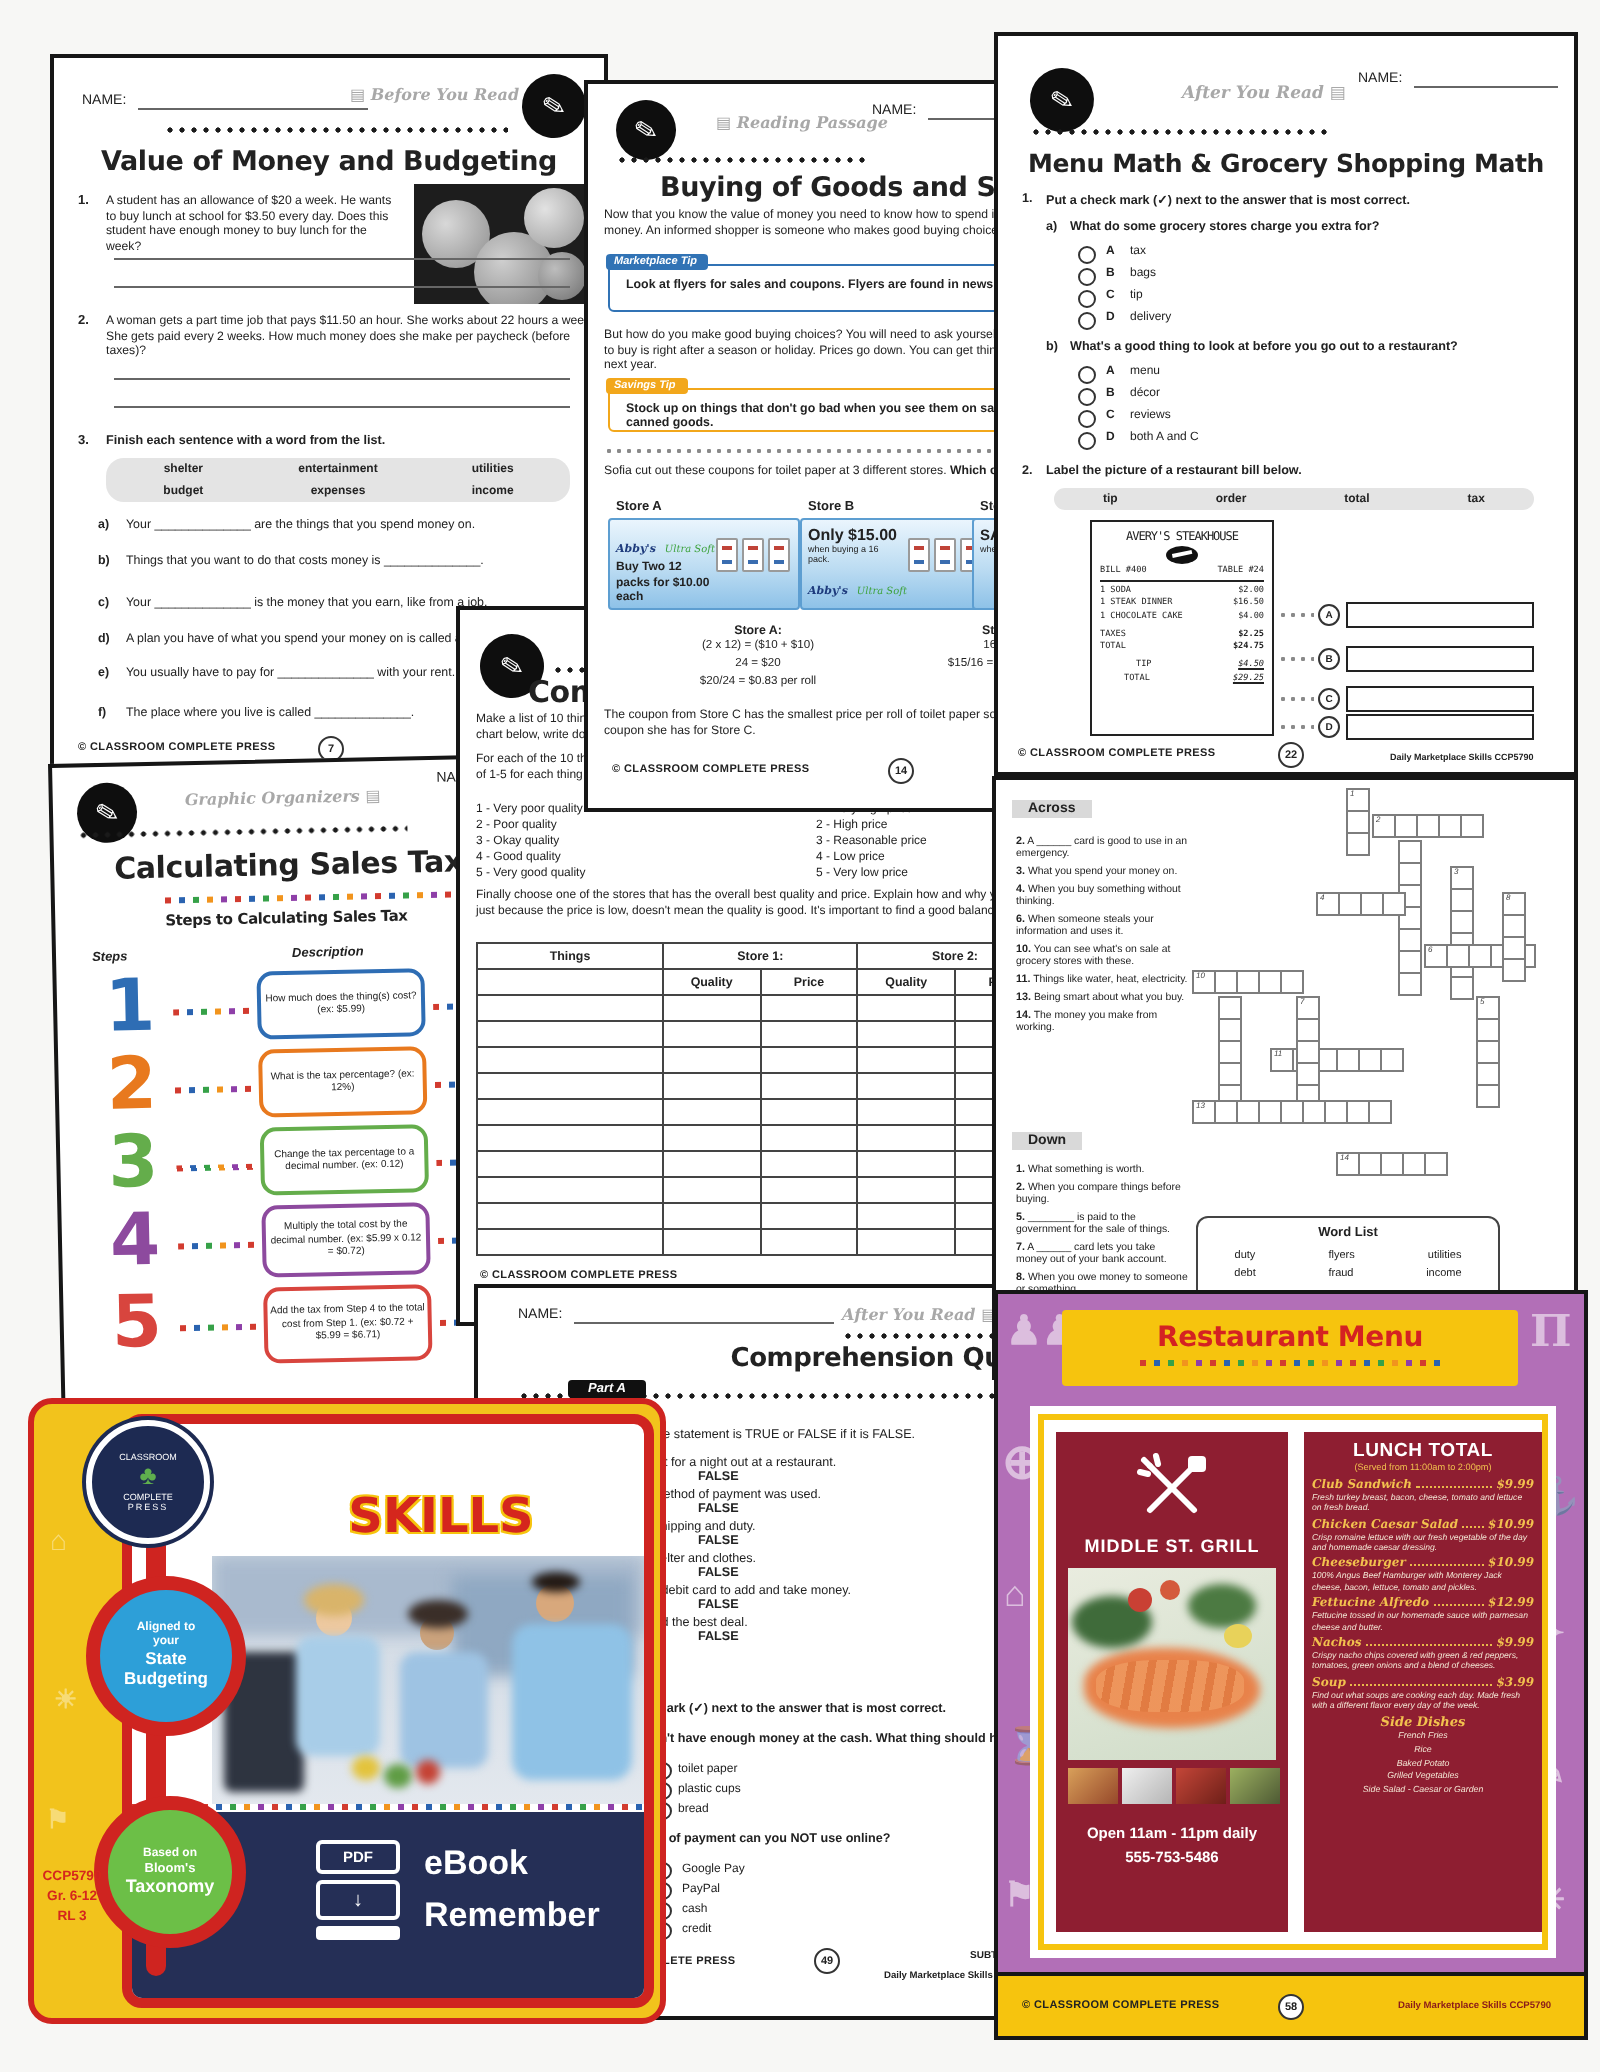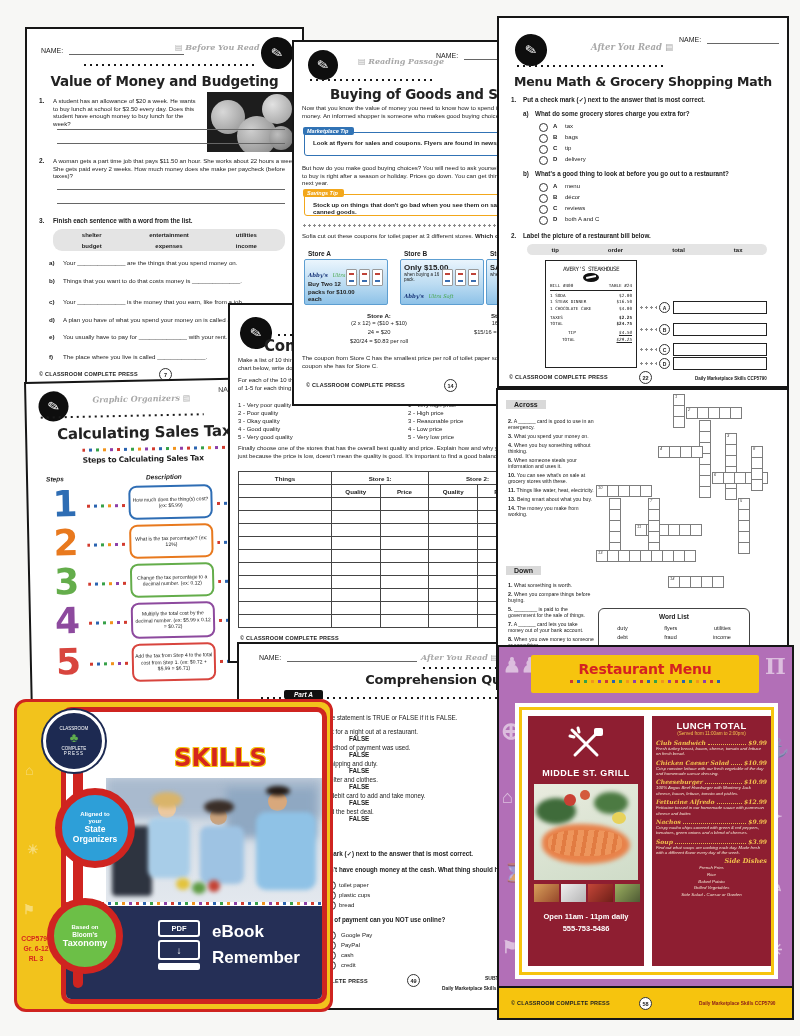--- a/index.html
+++ b/index.html
@@ -14,21 +14,21 @@
   .gdots{background-image:radial-gradient(circle,#8a8a8a 1px,transparent 1.2px);background-size:5px 3px;background-repeat:repeat-x;height:3px}
   .rbw{height:3px;background:repeating-linear-gradient(90deg,#d23b2f 0 3px,transparent 3px 7px,#2a63b0 7px 10px,transparent 10px 14px,#36a148 14px 17px,transparent 17px 21px,#f1941d 21px 24px,transparent 24px 28px,#8e3fa8 28px 31px,transparent 31px 35px)}
   .ln{border-bottom:1px solid #666}
   .copy{font-size:5.5px;font-weight:bold;letter-spacing:.2px;white-space:nowrap}
   .pgc{border:1px solid #333;border-radius:50%;width:11px;height:11px;display:flex;align-items:center;justify-content:center;font-size:5.5px;font-weight:bold;background:#fff}
   .oc{width:7px;height:7px;border:1.2px solid #333;border-radius:50%;display:inline-block;background:#fff}
   .bank{background:#e4e4e4;border-radius:9px}
   .tipbox{border:1.6px solid;border-radius:3px;background:#fff;position:absolute;box-sizing:border-box}
   .tiptab{position:absolute;top:-6px;left:-2px;color:#fff;font-size:5.5px;font-weight:bold;font-style:italic;padding:1px 6px 1px 4px;border-radius:2px;white-space:nowrap}
   .tipbody{font-size:6.2px;font-weight:bold;padding:6px 6px 2px 8px;line-height:1.2}
-  .coupon{position:absolute;width:84px;height:46px;border:1px solid #5d9ed1;background:linear-gradient(180deg,#eaf5fd 0%,#bcdcf2 55%,#8ec2e8 100%);border-radius:2px;padding:3px;box-sizing:border-box;overflow:hidden}
+  .coupon{position:absolute;width:96px;height:46px;border:1px solid #5d9ed1;background:linear-gradient(180deg,#eaf5fd 0%,#bcdcf2 55%,#8ec2e8 100%);border-radius:2px;padding:3px;box-sizing:border-box;overflow:hidden}
   .rolls{position:absolute;right:4px;top:9px;display:flex;gap:2px}
   .roll{width:9px;height:15px;background:#fff;border:1px solid #9a9a9a;border-radius:1px;position:relative}
   .roll::after{content:"";position:absolute;left:2px;top:3px;width:5px;height:2px;background:#c04338}
   .roll::before{content:"";position:absolute;left:2px;bottom:3px;width:5px;height:2px;background:#3a6db0}
   .brandA{color:#1d3a7c;font-family:"DejaVu Serif",serif;font-style:italic;font-weight:bold;font-size:5.5px}
   .brandB{color:#3fa33f;font-family:"DejaVu Serif",serif;font-style:italic;font-size:5px}
   .xh{display:flex}.xh .xc{margin-left:-1px}.xh .xc:first-child{margin-left:0}
   .xv{display:flex;flex-direction:column}.xv .xc{margin-top:-1px}.xv .xc:first-child{margin-top:0}
   .xc{width:12px;height:12px;border:1px solid #7d7d7d;background:#fff;box-sizing:border-box;position:relative;flex:0 0 auto}
   .xn{position:absolute;top:-1px;left:1px;font-size:4px;color:#444}
@@ -759,21 +759,21 @@
             <div class="mi-desc">Crispy nacho chips covered with green &amp; red peppers, tomatoes, green onions and a blend of cheeses.</div>
           </div>
           <div class="menu-item">
             <div class="mi-head">
                 <span>Soup</span>
                 <span class="mi-lead"></span>
                 <span>$3.99</span>
               </div>
             <div class="mi-desc">Find out what soups are cooking each day. Made fresh with a different flavor every day of the week.</div>
           </div>
-          <div style="text-align:right;color:#f2c14e;font-family:'DejaVu Serif',serif;font-style:italic;font-weight:bold;font-size:6.5px;margin-top:2px">Side Dishes</div>
+          <div style="text-align:center;color:#f2c14e;font-family:'DejaVu Serif',serif;font-style:italic;font-weight:bold;font-size:6.5px;margin-top:2px">Side Dishes</div>
           <div style="text-align:center;color:#f3e6d4;font-size:4.4px;font-style:italic;line-height:1.5">
             <div>French Fries</div>
               <div>Rice</div>
               <div>Baked Potato</div>
               <div>Grilled Vegetables</div>
               <div>Side Salad - Caesar or Garden</div>
           </div>
         </div>
       </div>
     </div>
@@ -818,25 +818,25 @@
         <div class="ab" style="left:146px;top:42px;font-size:17px;font-weight:bold;color:#fff">Remember</div>
       </div>
     </div>
     <div class="ab" style="left:56px;top:66px;width:10px;height:220px;background:#cf2420;border-radius:5px"></div>
     <div class="ab circbadge" style="left:26px;top:8px;width:62px;height:62px;background:#1d2a52;border:3px solid #fff;box-shadow:0 0 0 2px #1d2a52">
       <span style="font-size:4.5px">CLASSROOM</span>
       <span style="font-size:13px;color:#5fae4e">♣</span>
       <span style="font-size:4.5px">COMPLETE</span>
       <span style="font-size:4.5px;letter-spacing:1px">PRESS</span>
     </div>
-    <div class="ab circbadge" style="left:38px;top:86px;width:80px;height:80px;background:#2d9fd8;border:7px solid #cf2420">
+    <div class="ab circbadge" style="left:26px;top:86px;width:80px;height:80px;background:#2d9fd8;border:7px solid #cf2420">
       <span style="font-size:6px;font-weight:bold">Aligned to</span>
       <span style="font-size:6px;font-weight:bold">your</span>
       <span style="font-size:8.5px;font-weight:bold">State</span>
-      <span style="font-size:8.5px;font-weight:bold">Organizers</span>
+      <span style="font-size:8.5px;font-weight:bold">Budgeting</span>
     </div>
     <div class="ab circbadge" style="left:30px;top:196px;width:76px;height:76px;background:#6cbf47;border:7px solid #cf2420">
       <span style="font-size:6px;font-weight:bold">Based on</span>
       <span style="font-size:6.5px;font-weight:bold">Bloom's</span>
       <span style="font-size:9px;font-weight:bold">Taxonomy</span>
     </div>
     <div class="ab" style="left:2px;top:232px;width:34px;text-align:center;color:#d5261d;font-weight:bold;font-size:6.8px;line-height:1.5">
       <div>CCP5790</div>
       <div>Gr. 6-12</div>
       <div>RL 3</div>

